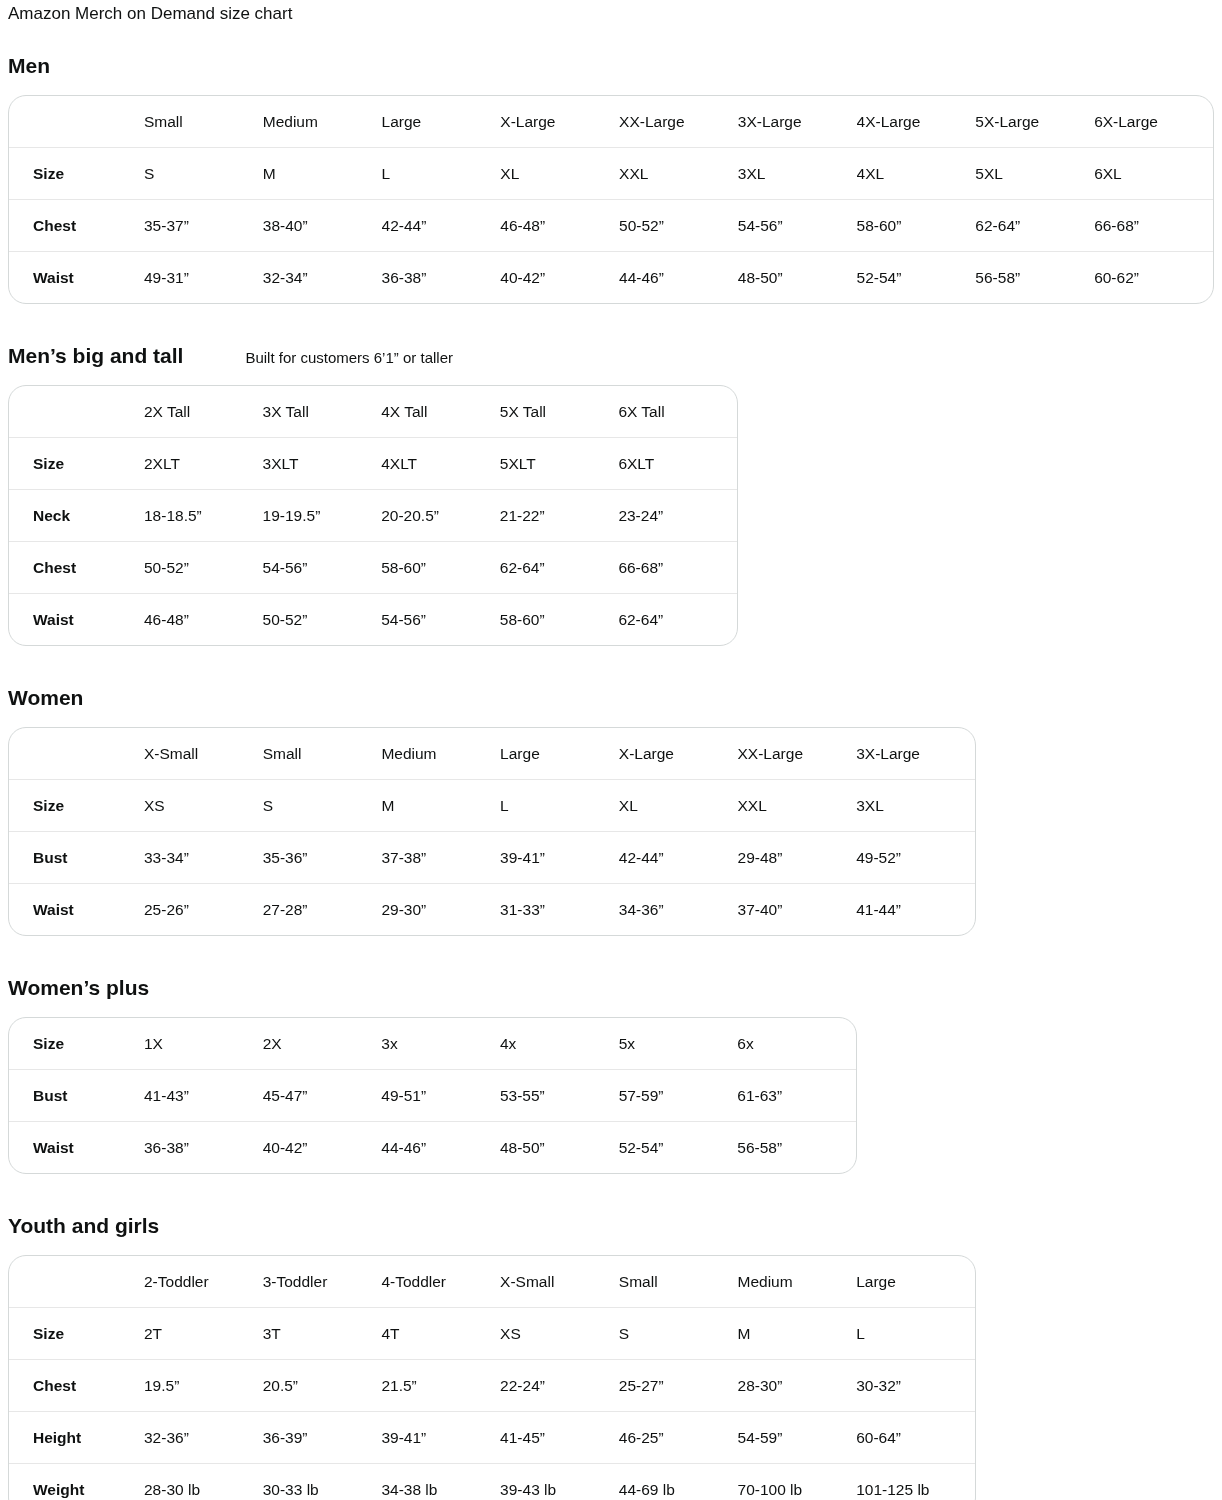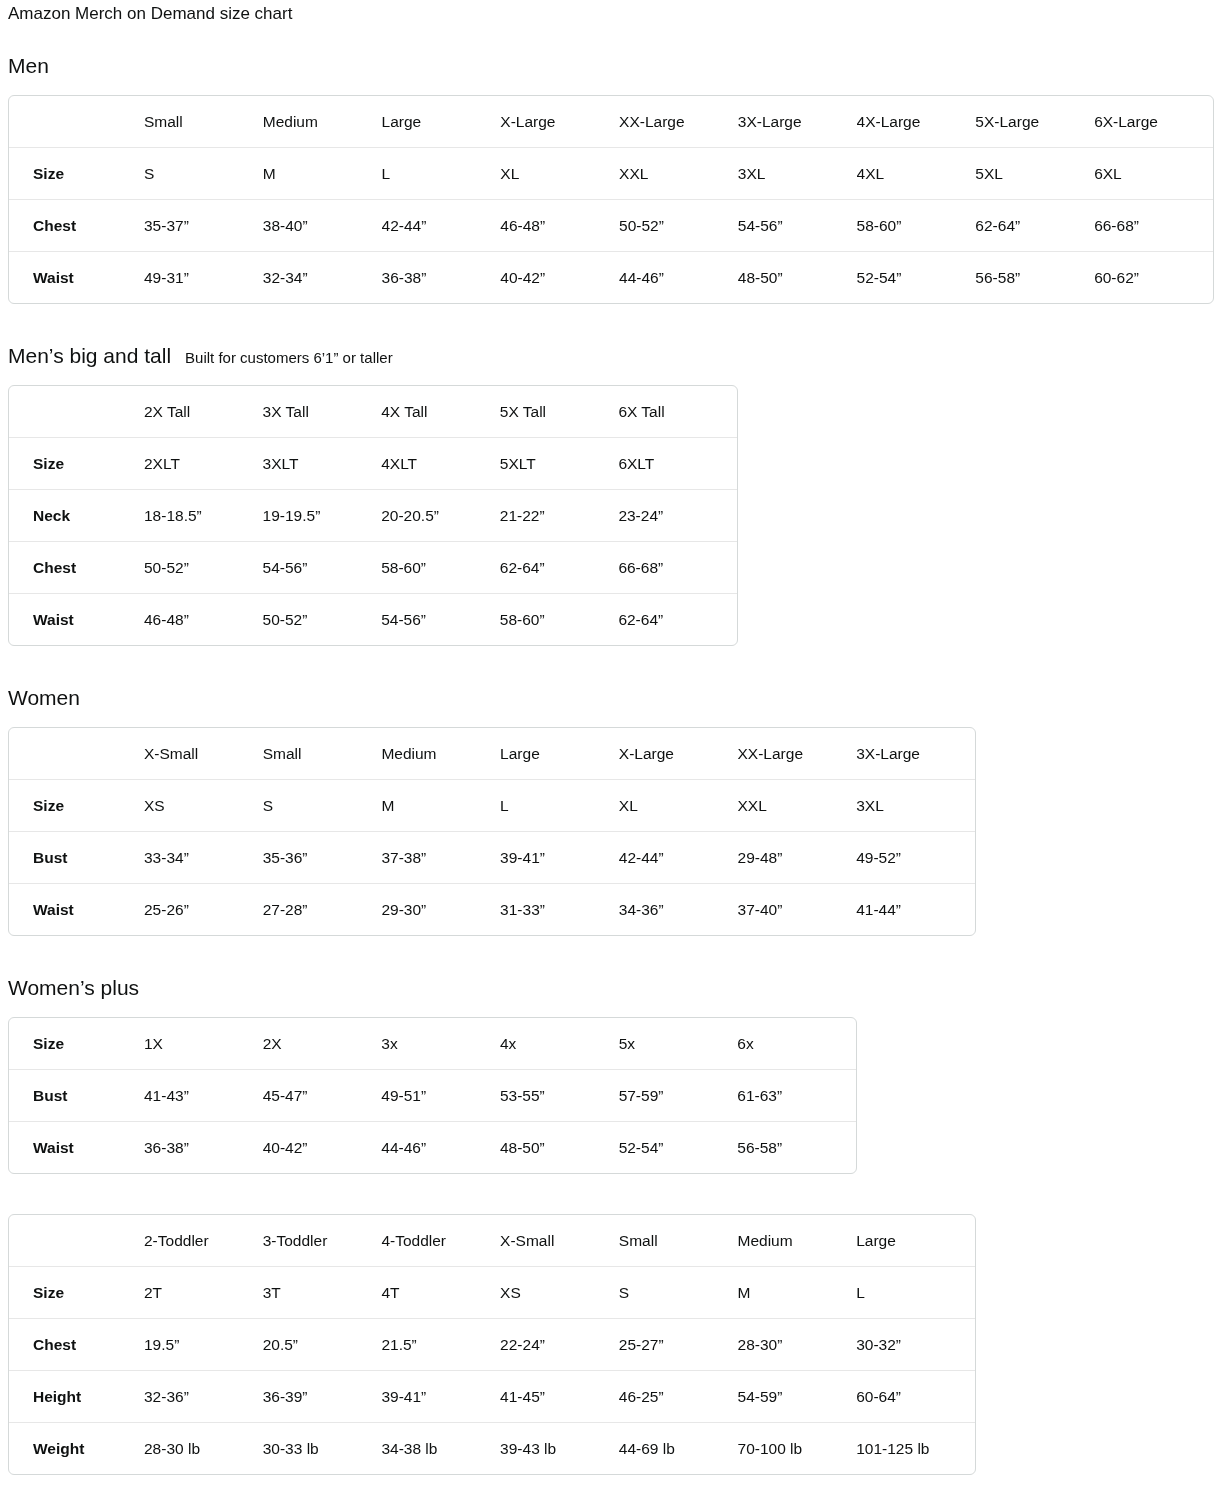--- a/index.html
+++ b/index.html
@@ -19,34 +19,35 @@
   .section + .section { margin-top: 40px; }
   .section-head {
     display: flex;
     align-items: baseline;
     gap: 14px;
     margin-bottom: 17px;
   }
   .section-title {
     font-size: 21px;
     line-height: 24px;
-    font-weight: 400;
+    font-weight: 700;
     color: #0f1111;
   }
   .section-subtitle {
     font-size: 15px;
     font-weight: 400;
     color: #0f1111;
+    margin-left: 48px;
   }
   table.size-table {
     border-collapse: separate;
     border-spacing: 0;
     table-layout: fixed;
     border: 1px solid #d5d9d9;
-    border-radius: 6px;
+    border-radius: 18px;
     background: #ffffff;
   }
   table.size-table th, table.size-table td {
     text-align: left;
     vertical-align: middle;
     font-size: 15.5px;
     line-height: 21px;
     font-weight: 400;
     color: #0f1111;
     padding: 15px 8px 15px 0;
@@ -261,20 +262,23 @@
               <td>40-42”</td>
               <td>44-46”</td>
               <td>48-50”</td>
               <td>52-54”</td>
               <td>56-58”</td>
             </tr>
           </tbody>
         </table>
       </section>
       <section class="section">
+        <div class="section-head">
+          <h2 class="section-title">Youth and girls</h2>
+        </div>
         <table class="size-table" style="width: 968px;">
           <thead>
             <tr>
               <th class="corner" style="width: 135px;"></th>
               <th scope="col">2-Toddler</th>
               <th scope="col">3-Toddler</th>
               <th scope="col">4-Toddler</th>
               <th scope="col">X-Small</th>
               <th scope="col">Small</th>
               <th scope="col">Medium</th>

